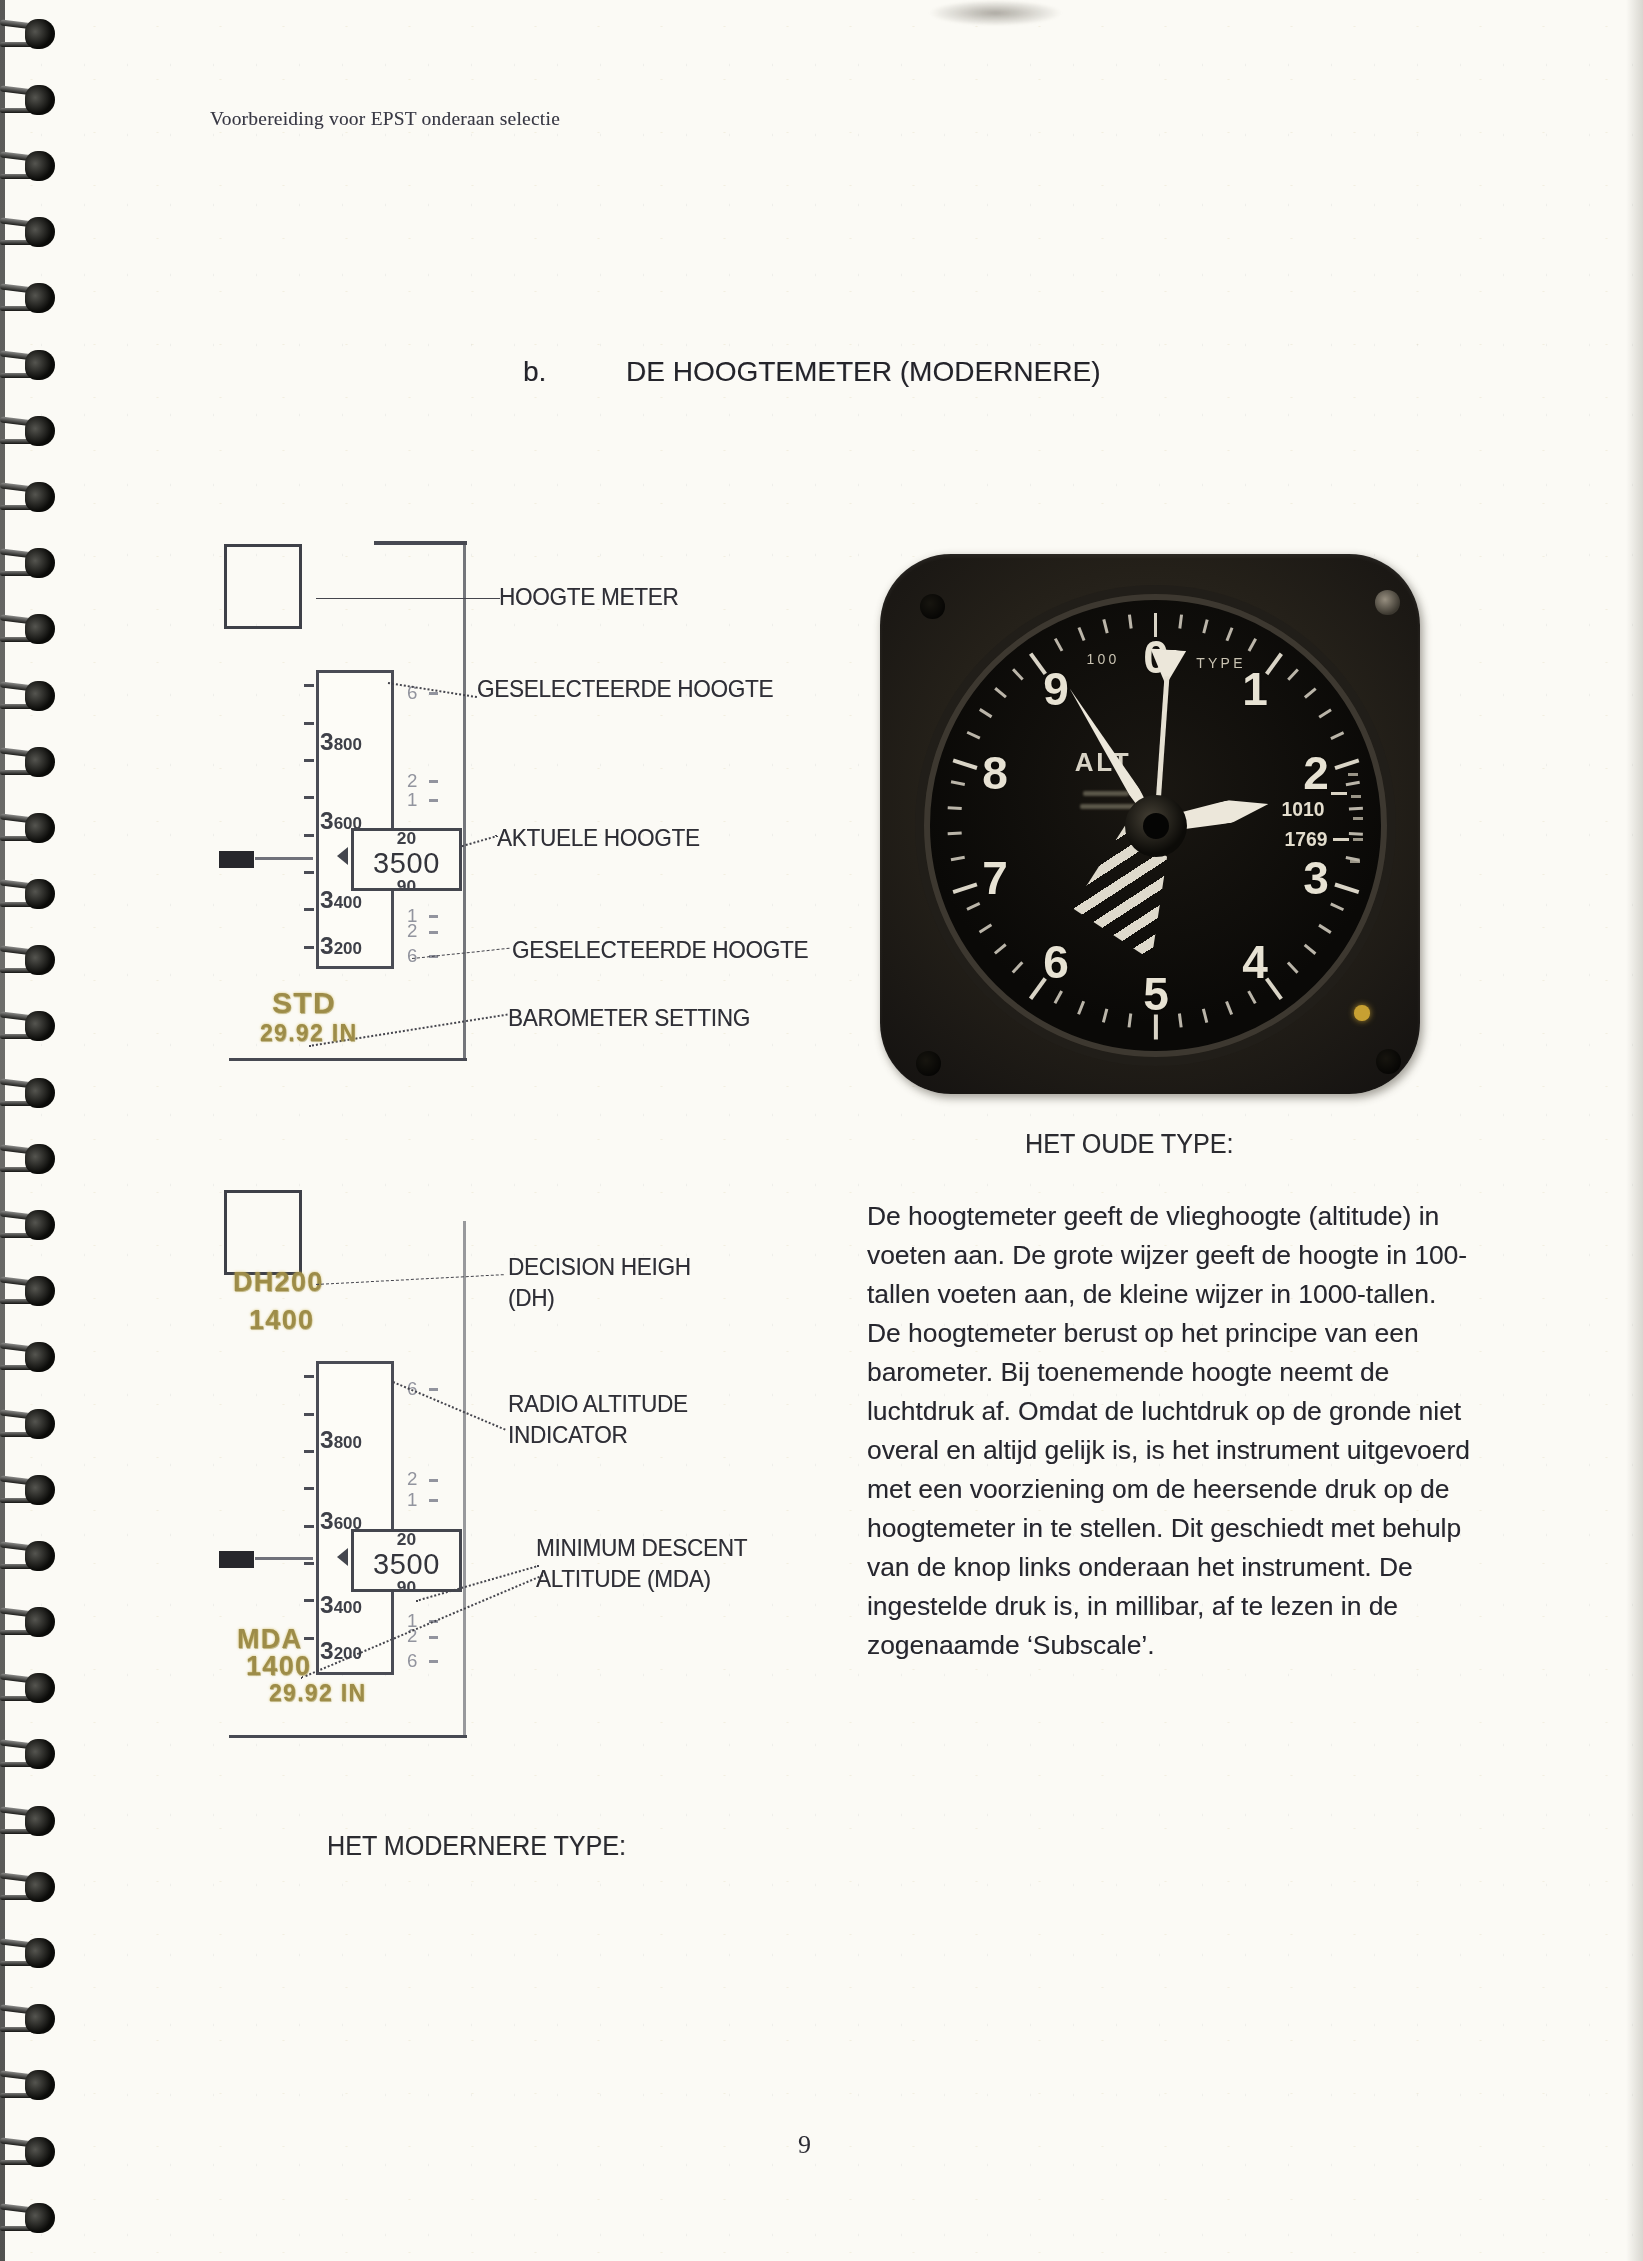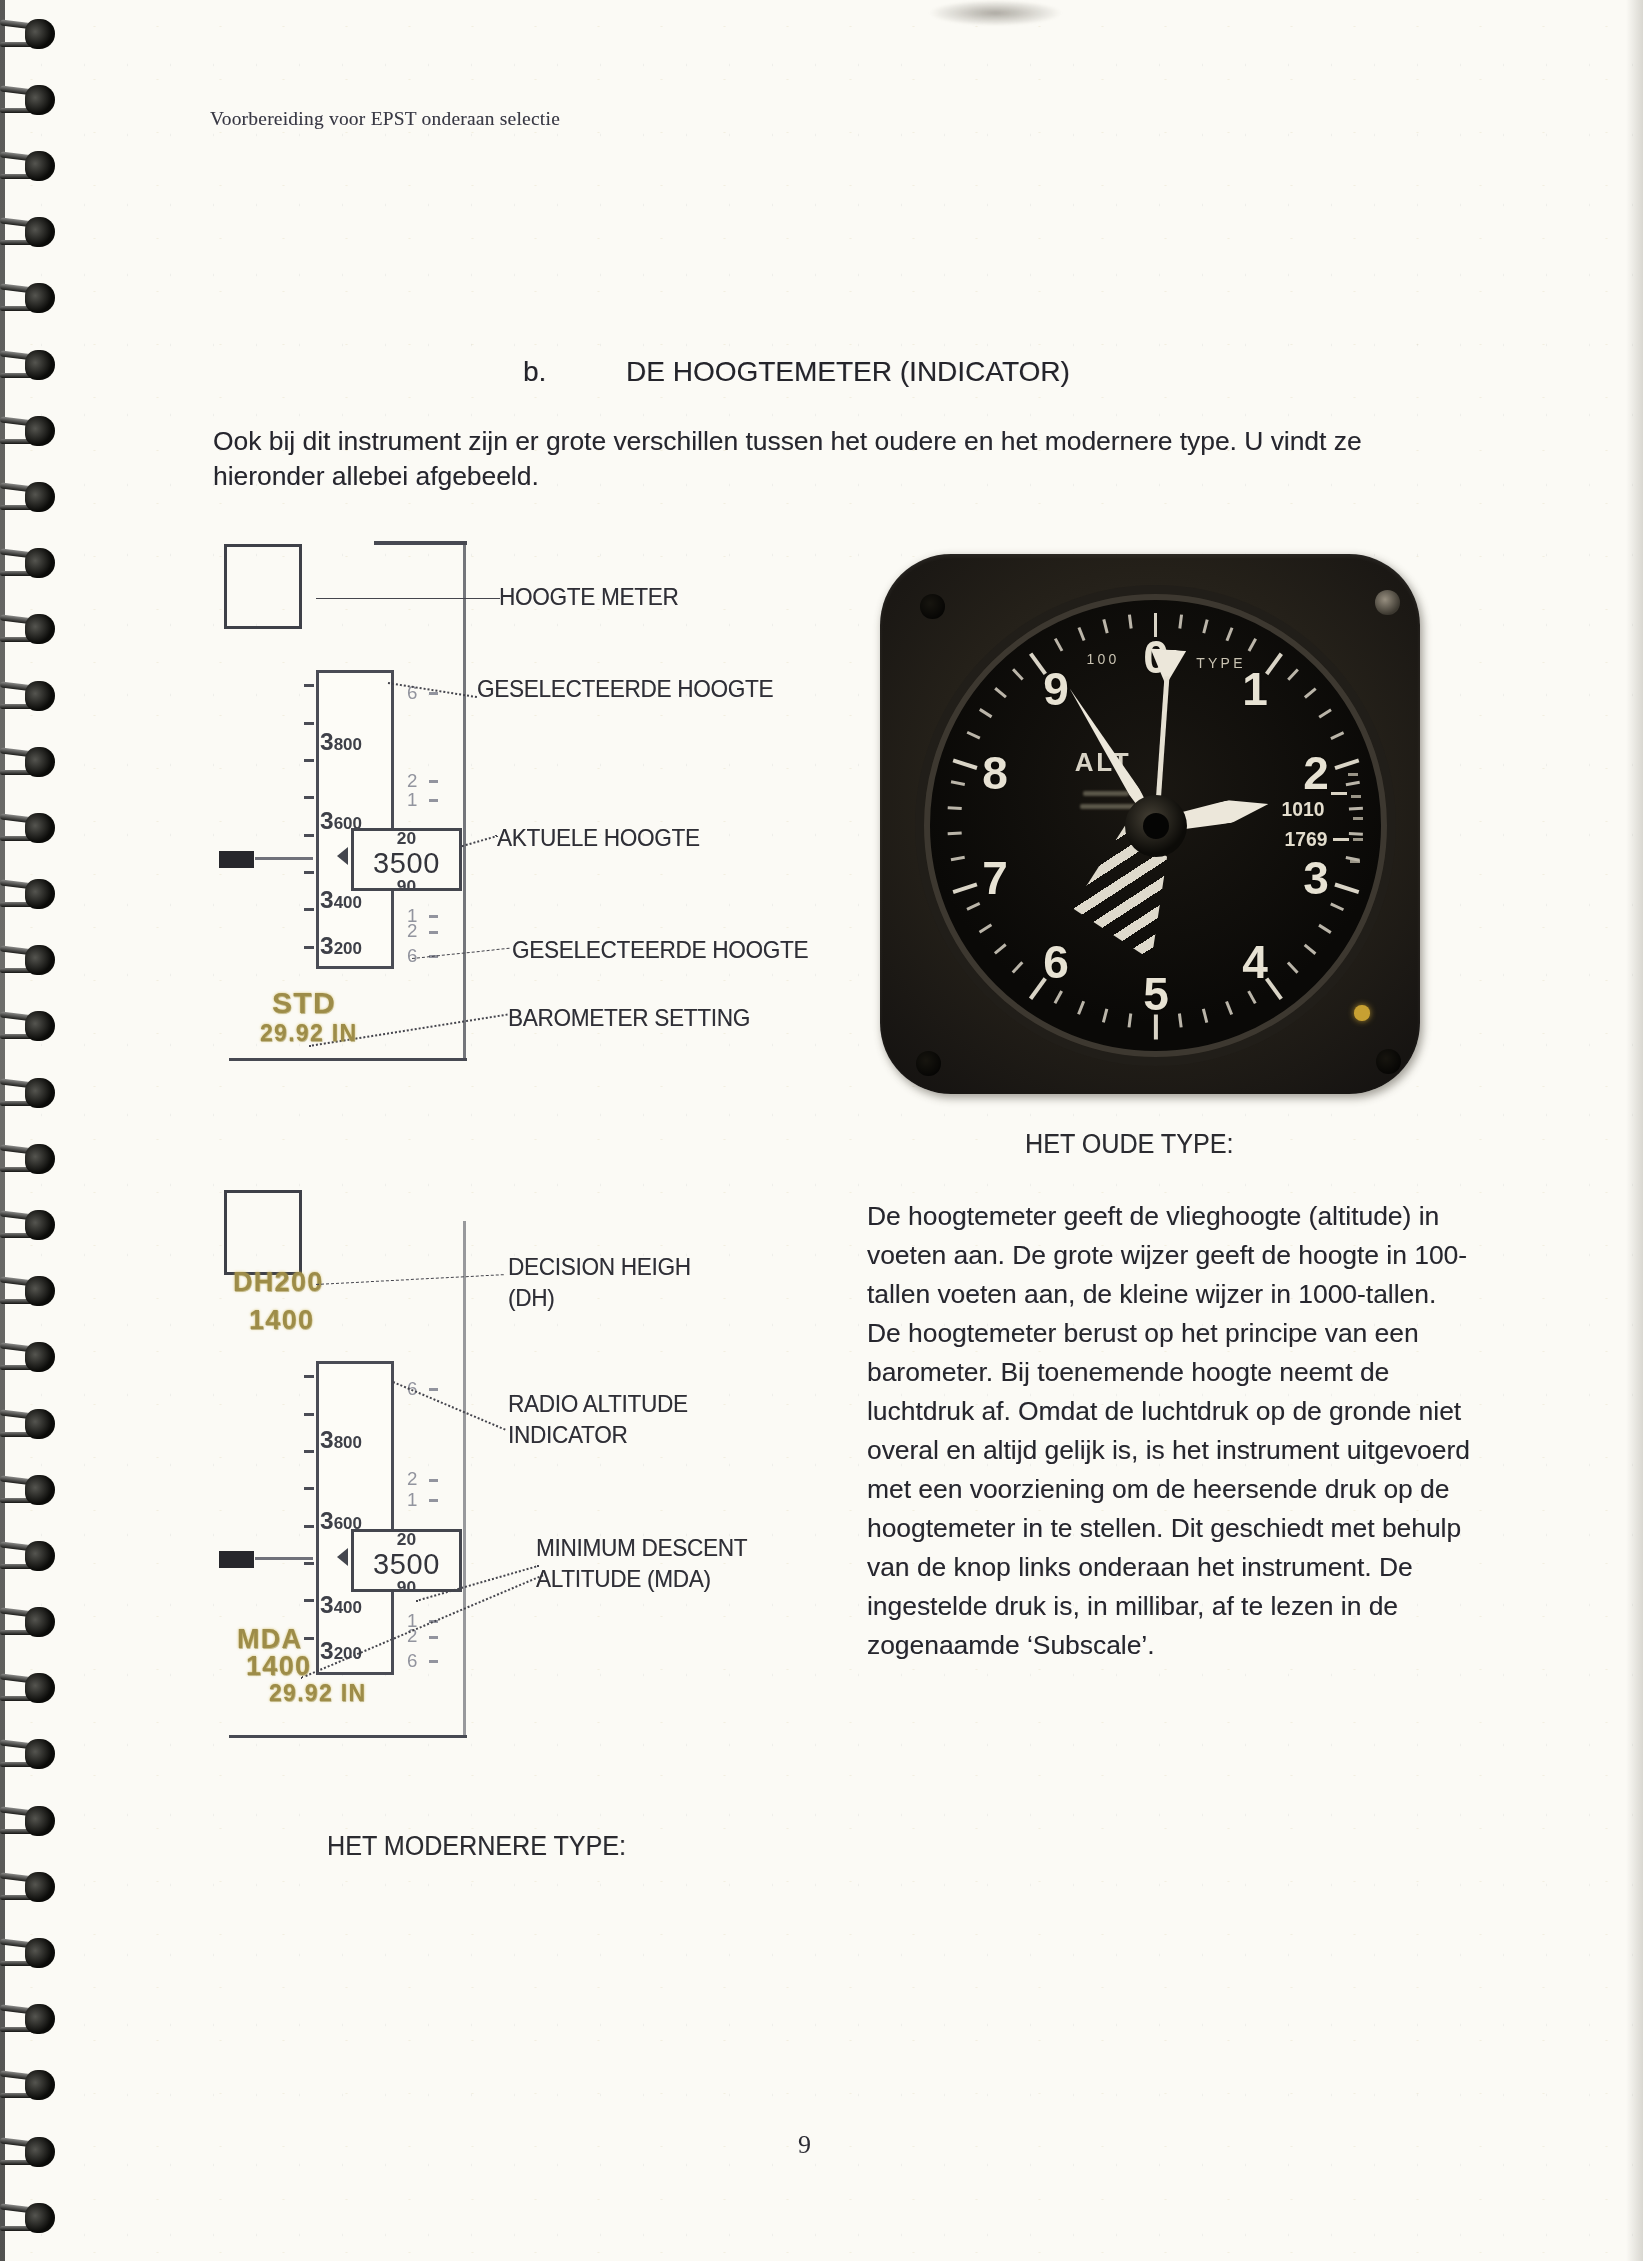--- a/index.html
+++ b/index.html
@@ -300,23 +300,22 @@
         <span class="w2"></span>
         <span class="end"></span>
       </div>
     </div>
   <div class="abs edge-right"></div>
   <div class="abs smudge"></div>
 
   <div class="abs serif header-line">Voorbereiding voor EPST onderaan selectie</div>
 
   <div class="abs doc-title tindex">b.</div>
-  <div class="abs doc-title ttext">DE HOOGTEMETER (INDICATOR)</div>
-
-  <div class="abs para intro">Ook bij dit instrument zijn er grote verschillen tussen het oudere en het modernere type. U vindt ze hieronder allebei afgebeeld.</div>
+  <div class="abs doc-title ttext">DE HOOGTEMETER (MODERNERE)</div>
+
 
   <div class="abs diagram" style="left:219px;top:535px;height:535px;">
     <div class="corner-box" style="left:5.2px;top:9px;width:72px;height:79px;"></div>
     <div class="dline" style="left:155px;top:6.4px;width:93px;height:3.2px;"></div>
     <div class="dline" style="left:244px;top:6.4px;width:2.6px;height:519px;opacity:.75;"></div>
     <div class="dline" style="left:9.7px;top:523px;width:238px;height:2.6px;"></div>
 
     <div class="tape" style="top:135px;height:293px;"></div>
     <div class="abs tape-ticks" style="left:85px;top:135px;width:13px;height:293px;">
         <div class="ttick" style="top: 14px;"></div>

